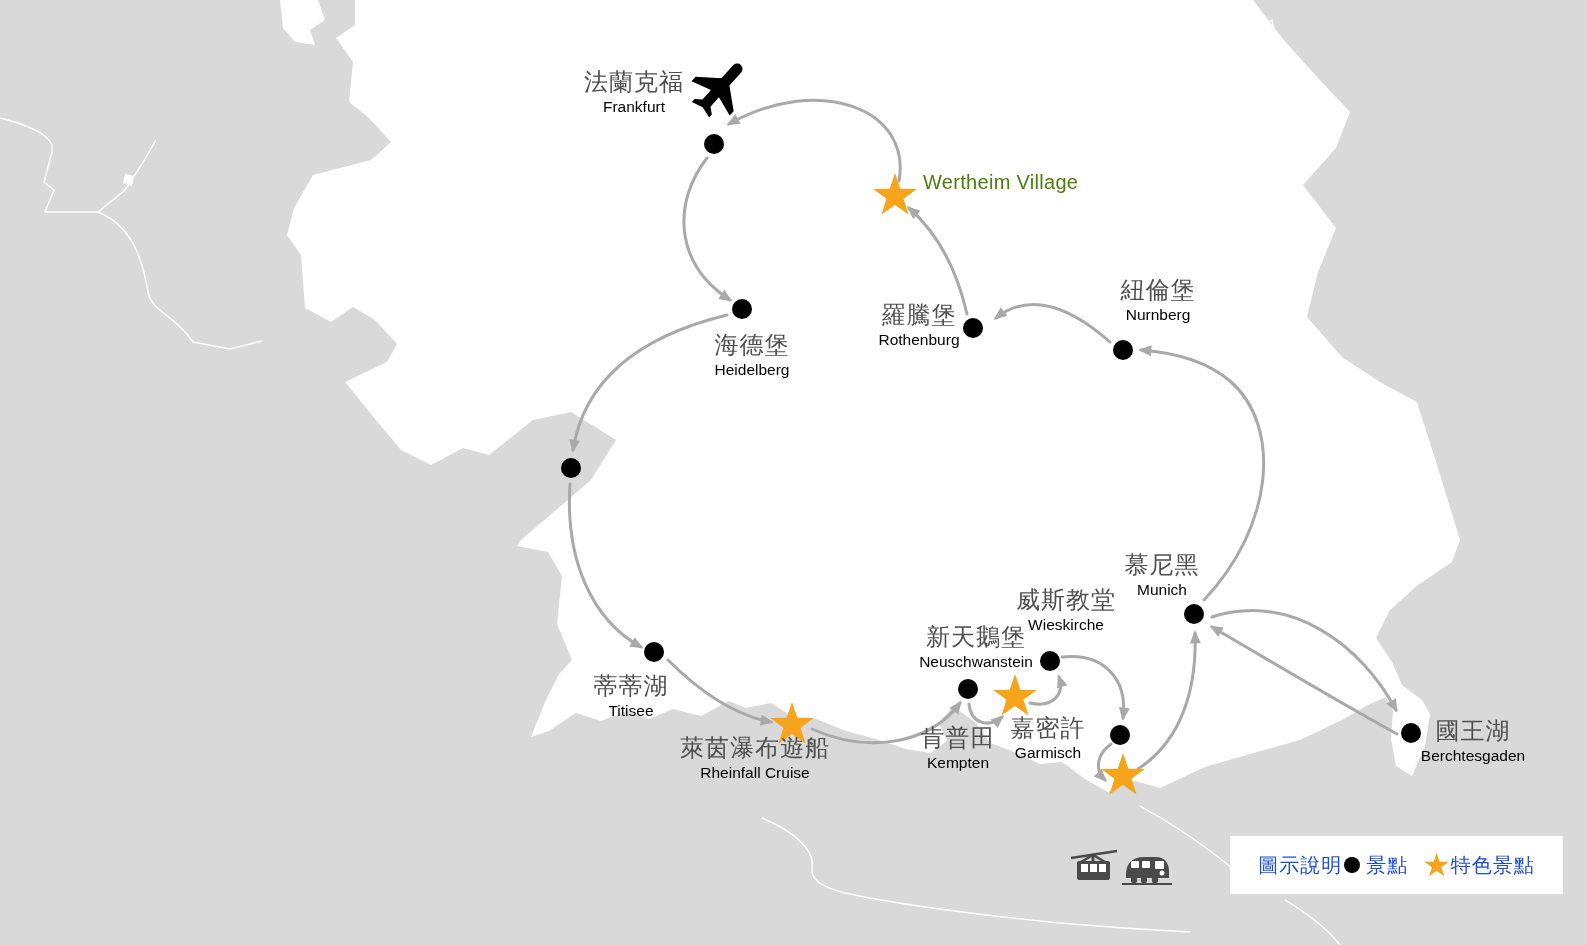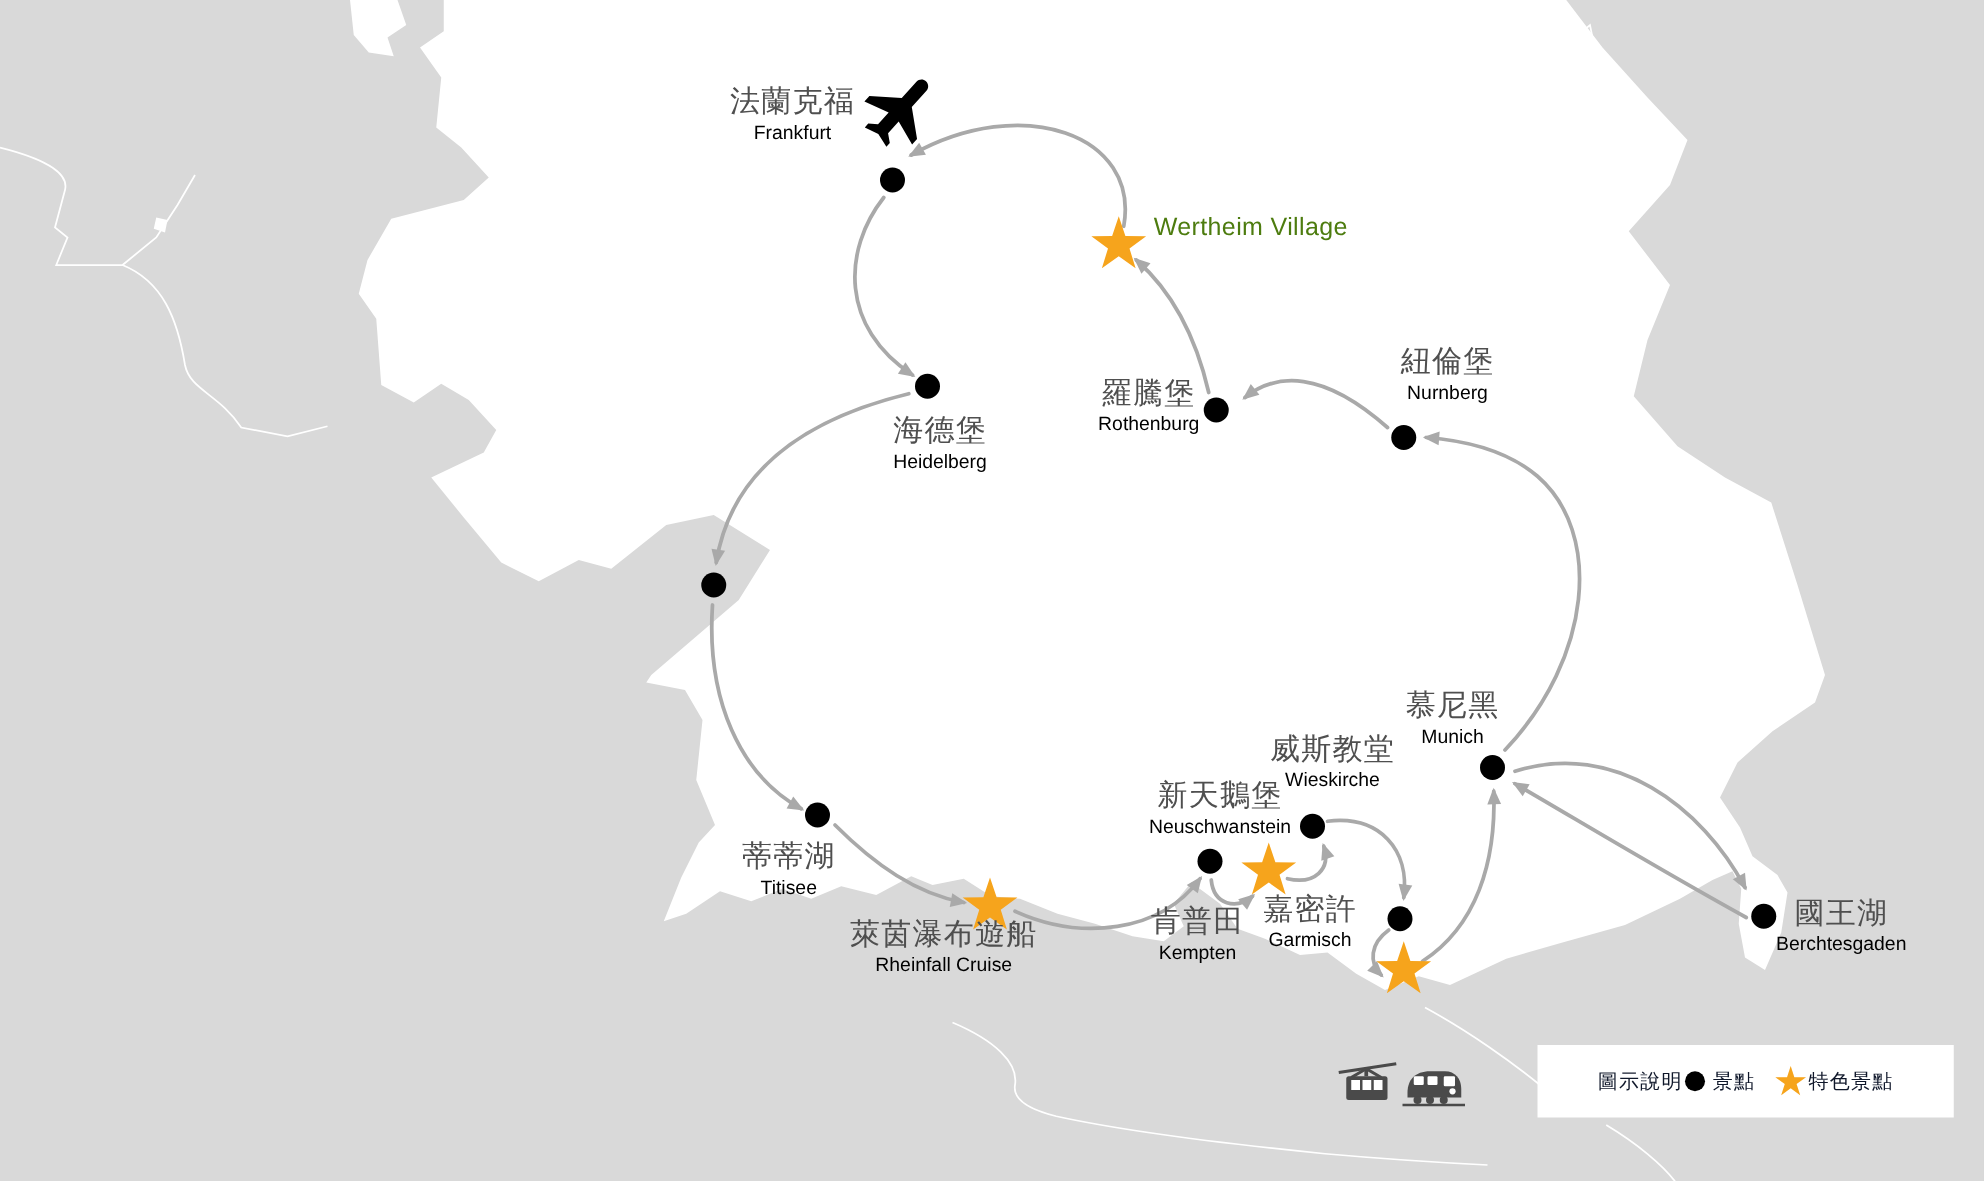--- a/index.html
+++ b/index.html
@@ -31,21 +31,21 @@
   .loc-label .feature{
     font-size:20px;line-height:24px;color:#4d7c0f;letter-spacing:0.3px;
   }
   .legend{
     position:absolute;
     left:1230px;top:836px;width:333px;height:58px;
     background:#ffffff;
     display:flex;align-items:center;justify-content:center;
     white-space:nowrap;
   }
-  .legend .lg-text{font-size:16px;color:#0f172a;letter-spacing:1px;}
+  .legend .lg-text{font-size:20px;color:#1d4ed8;letter-spacing:1px;}
   .legend .lg-dot{
     width:16px;height:16px;border-radius:50%;background:#000;
     display:inline-block;margin:0 6px 0 2px;
   }
   .legend .lg-star{
     font-size:32px;line-height:20px;color:#f6a41c;
     display:inline-block;margin:0 0 0 14px;
   }
 </style>
 </head>

